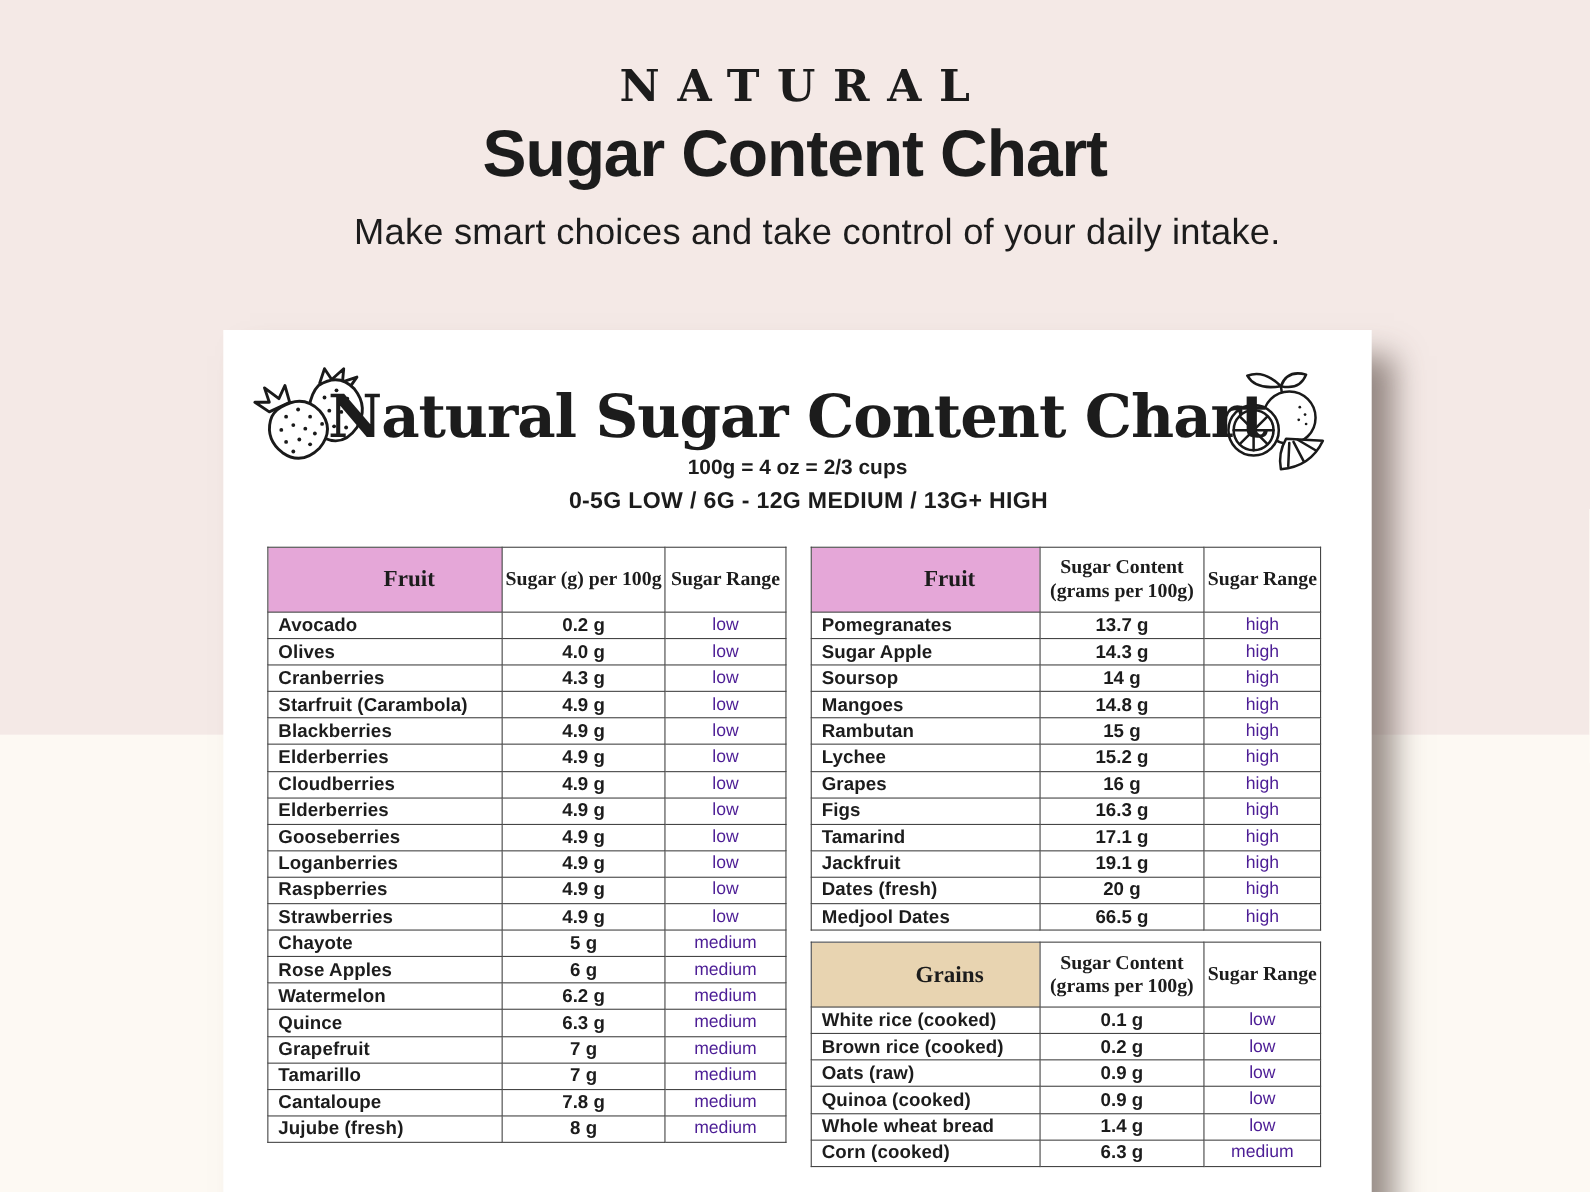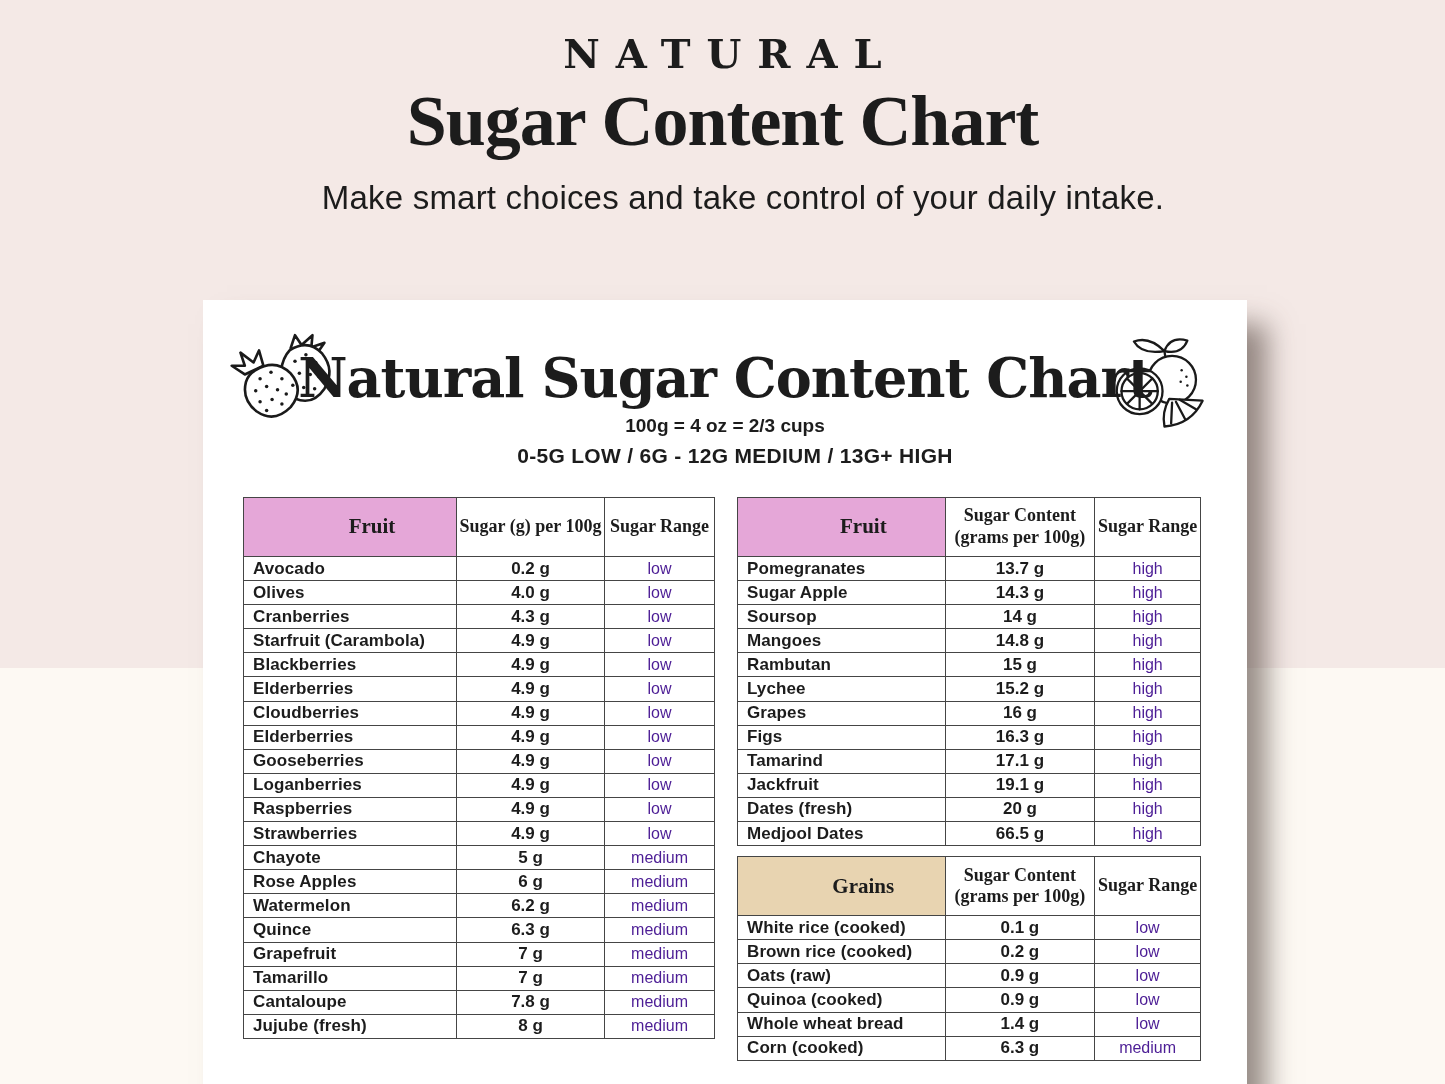--- a/index.html
+++ b/index.html
@@ -13,28 +13,28 @@
   }
   *{margin:0;padding:0;box-sizing:border-box;}
   html,body{width:1445px;height:1084px;overflow:hidden;background:var(--background_bottom);}
   body{position:relative;font-family:"Liberation Sans",sans-serif;color:var(--text);}
 
   .bg-top{position:absolute;left:0;top:0;width:1445px;height:668px;background:var(--background_top);}
   .bg-bottom{position:absolute;left:0;top:668px;width:1445px;height:416px;background:var(--background_bottom);}
 
   .page-header{position:absolute;left:0;top:0;width:1445px;text-align:center;}
   .kicker{
-    margin-top:30px;
+    margin-top:55px;
     font-family:"DejaVu Serif","Liberation Serif",serif;
     font-weight:bold;font-size:40px;letter-spacing:16px;text-indent:16px;
   }
   .big-title{
     margin-top:8px;
-    font-family:Liberation Serif, serif;
-    font-weight:bold;font-size:72px;line-height:1.0;letter-spacing:-1px;
+    font-family:Liberation Sans, sans-serif;
+    font-weight:bold;font-size:60px;line-height:1.0;letter-spacing:-1px;
   }
   .tagline{
     margin-top:22px;
     font-size:33px;font-weight:500;letter-spacing:0.2px;padding-left:41px;
   }
 
   .card{
     position:absolute;left:203px;top:300px;width:1044px;height:920px;
     background:var(--card_bg);
     box-shadow:22px 22px 26px -2px rgba(88,74,68,0.62);

